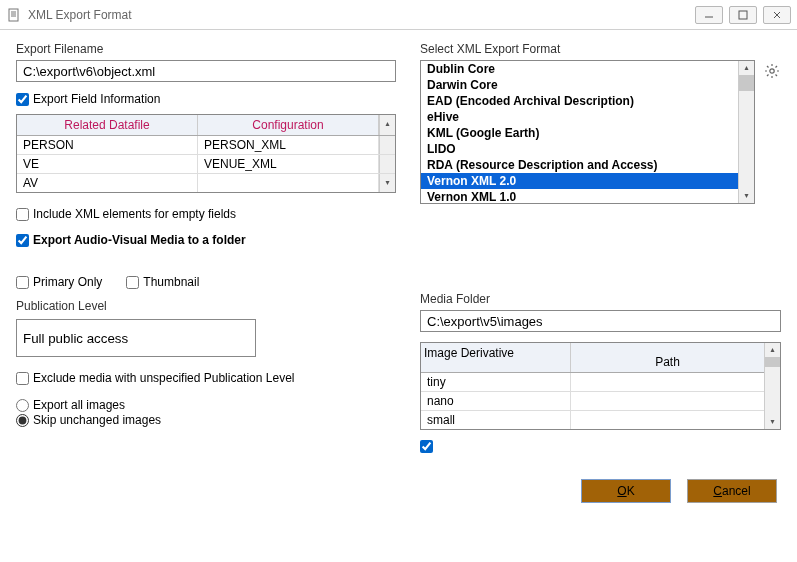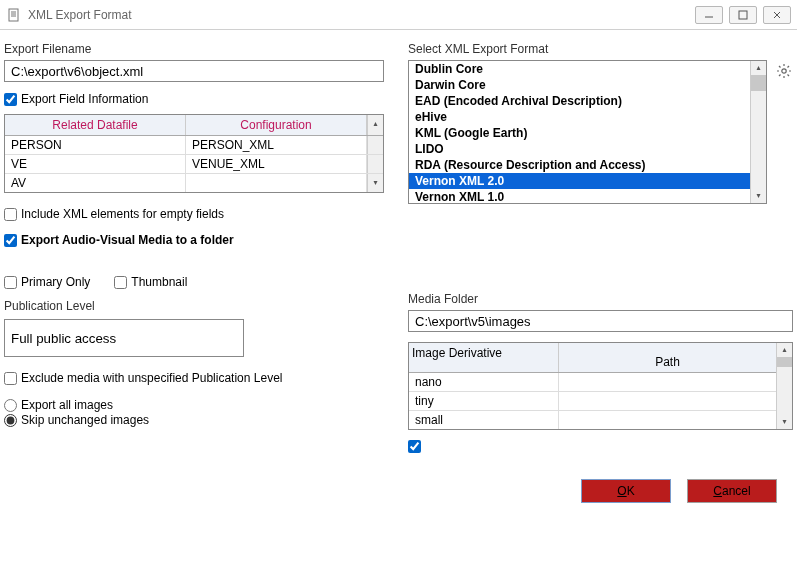--- a/index.html
+++ b/index.html
@@ -4,21 +4,21 @@
 <style>
 * { box-sizing: border-box; margin: 0; padding: 0; }
 body { font-family: "Segoe UI", Tahoma, sans-serif; font-size: 12px; background: #fff; width: 797px; height: 562px; overflow: hidden; }
 
 .titlebar { height: 30px; border-bottom: 1px solid #d0d0d0; display: flex; align-items: center; padding: 0 6px; }
 .titlebar .icon { width: 16px; height: 16px; margin-right: 6px; display: flex; align-items: center; justify-content: center; }
 .titlebar .title { color: #666; font-size: 12px; flex: 1; }
 .titlebar .win-btns { display: flex; gap: 6px; }
 .titlebar .win-btn { width: 28px; height: 18px; border: 1px solid #b8b8b8; border-radius: 2px; background: #f5f5f5; display: flex; align-items: center; justify-content: center; font-size: 10px; color: #555; cursor: pointer; }
 
-.content { padding: 12px 4px; display: grid; grid-template-columns: 380px 1fr; gap: 12px 24px; }
+.content { padding: 12px 16px; display: grid; grid-template-columns: 380px 1fr; gap: 12px 24px; }
 
 .left-col { display: flex; flex-direction: column; }
 .right-col { display: flex; flex-direction: column; }
 
 label.section { display: block; margin-bottom: 4px; color: #333; }
 
 input[type="text"].field { width: 100%; height: 22px; border: 1px solid #888; padding: 2px 6px; font-size: 13px; font-family: inherit; }
 
 .chk { display: flex; align-items: center; gap: 4px; margin: 4px 0; }
 .chk input { width: 13px; height: 13px; accent-color: #0066cc; }
@@ -66,21 +66,21 @@
 .dv-row .c1 { flex: 0 0 150px; padding: 2px 6px; border-right: 1px solid #ddd; }
 .dv-row .c2 { flex: 1; padding: 2px 6px; }
 .dv-wrap { display: flex; }
 .dv-left { flex: 1; }
 .dv-right-scroll { width: 16px; background:#f0f0f0; border-left:1px solid #ccc; display:flex; flex-direction:column; }
 .dv-right-scroll .thumb { height: 10px; background:#c8c8c8; }
 .dv-right-scroll .top-arrow, .dv-right-scroll .bot-arrow { height:14px; font-size:8px; text-align:center; color:#555; line-height:14px; }
 .dv-right-scroll .track { flex: 1; }
 
 .footer { display: flex; justify-content: flex-end; gap: 16px; padding: 10px 20px; }
-.btn { width: 90px; height: 24px; border: 1px solid #a0a0a0; background: #b91c1c; font-size: 12px; cursor: pointer; text-align: center; line-height: 22px; }
+.btn { width: 90px; height: 24px; border: 1px solid #a0a0a0; background: #a16207; font-size: 12px; cursor: pointer; text-align: center; line-height: 22px; }
 .btn .u { text-decoration: underline; }
 .btn.primary { border: 1px solid #7a9ccc; }
 
 .spacer6 { height: 6px; }
 .spacer10 { height: 10px; }
 .spacer4 { height: 4px; }
 .spacer12 { height: 12px; }
 
 svg { display: block; }
 </style>
@@ -246,25 +246,25 @@
 
     <div class="deriv-table">
       <div class="dv-wrap">
         <div class="dv-left">
           <div class="dv-head">
             <div class="col1">Image Derivative</div>
             <div class="col2">Path</div>
           </div>
           <div class="dv-body">
             <div class="dv-row">
-              <div class="c1">nano</div>
+              <div class="c1">tiny</div>
               <div class="c2"></div>
             </div>
             <div class="dv-row">
-              <div class="c1">tiny</div>
+              <div class="c1">nano</div>
               <div class="c2"></div>
             </div>
             <div class="dv-row">
               <div class="c1">small</div>
               <div class="c2"></div>
             </div>
           </div>
         </div>
         <div class="dv-right-scroll">
           <div class="top-arrow">▴</div>

